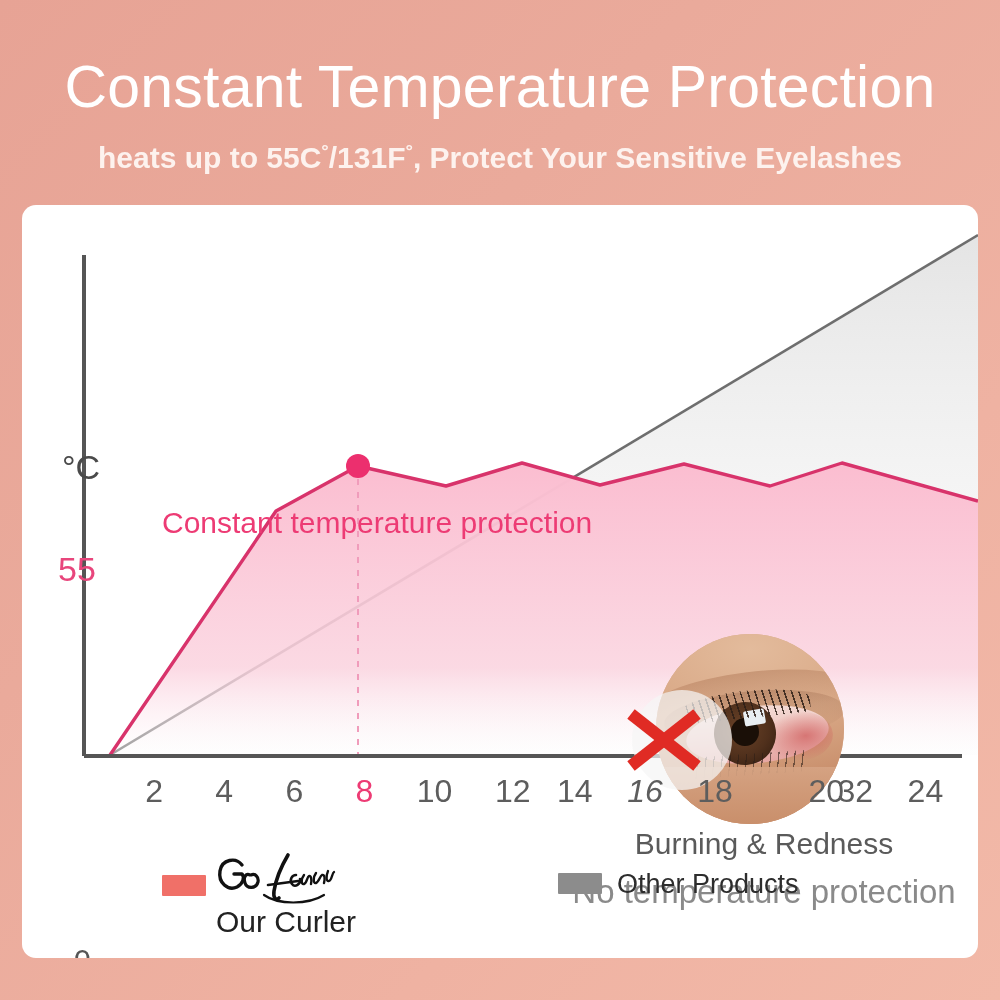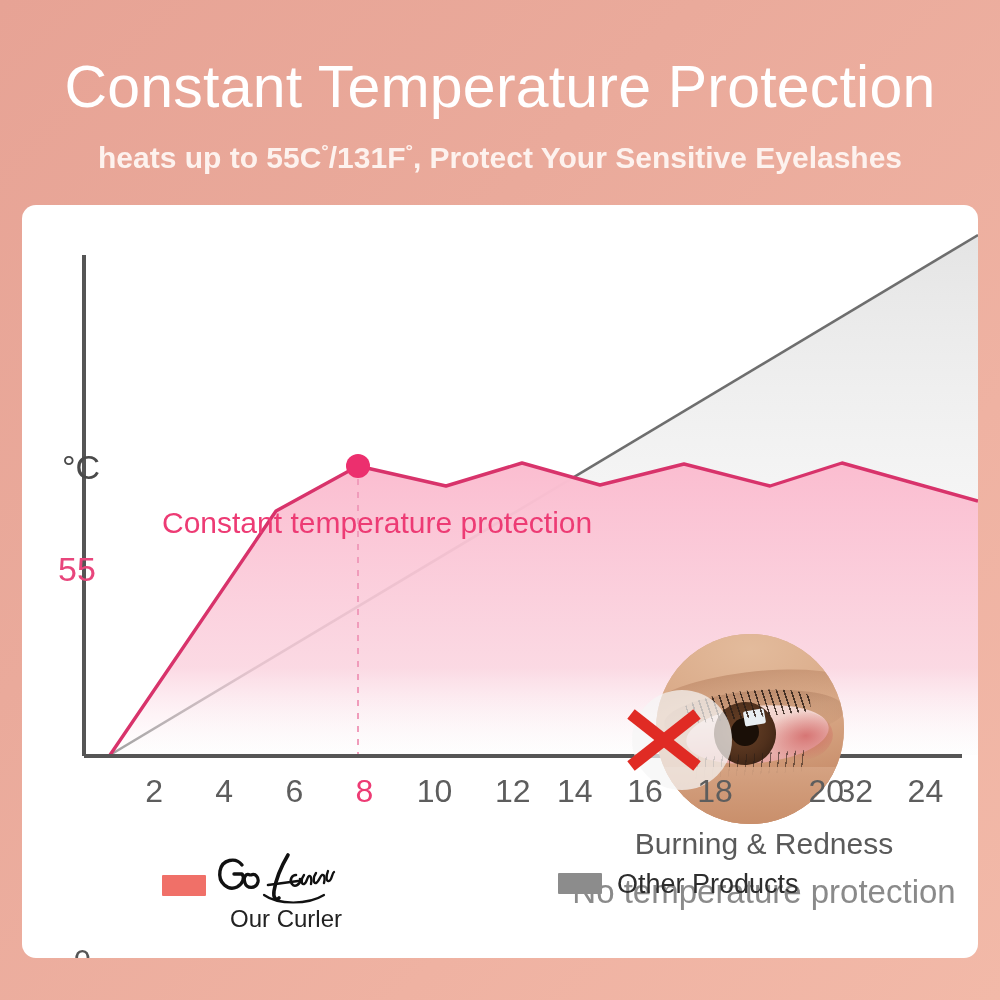--- a/index.html
+++ b/index.html
@@ -138,21 +138,21 @@
   }
 
   
   #legend{ position:absolute; left:0; top:855px; width:1000px; height:90px; }
   .lg-sw{ position:absolute; width:44px; height:21px; border-radius:1px; }
   #sw-ours{ left:162px; top:20px; background:#f07068; }
   #sw-other{ left:558px; top:18px; background:#8c8c8c; }
   #brand-logo{ position:absolute; left:212px; top:-4px; width:150px; height:60px; }
   #brand-sub{
     position:absolute; left:206px; top:50px; width:160px; text-align:center;
-    font-size:24px; color:#222; white-space:nowrap;
+    font-size:30px; color:#222; white-space:nowrap;
   }
   #other-label{
     position:absolute; left:617px; top:14px;
     font-size:27px; color:#2d2d2d; white-space:nowrap;
   }
 </style>
 </head>
 <body>
 
 <div id="header">
@@ -224,21 +224,21 @@
 </div>
 
 <div id="xticks">
     <div class="xt" style="left: 154.118px;">2</div>
     <div class="xt" style="left: 224.235px;">4</div>
     <div class="xt" style="left: 294.353px;">6</div>
     <div class="xt hl" style="left: 364.471px;">8</div>
     <div class="xt" style="left: 434.588px;">10</div>
     <div class="xt" style="left: 504.706px; margin-left: 8px;">12</div>
     <div class="xt" style="left: 574.824px;">14</div>
-    <div class="xt" style="left: 644.941px;">16</div>
+    <div class="xt" style="left: 644.941px; font-style: italic;">16</div>
     <div class="xt" style="left: 715.059px;">18</div>
     <div class="xt" style="left: 785.176px; margin-left: 41px;">20</div>
     <div class="xt" style="left: 855.294px;">32</div>
     <div class="xt" style="left: 925.412px;">24</div>
   </div>
 
 <div id="legend">
   <div class="lg-sw" id="sw-ours"></div>
 
   <svg id="brand-logo" viewBox="0 0 150 60">

